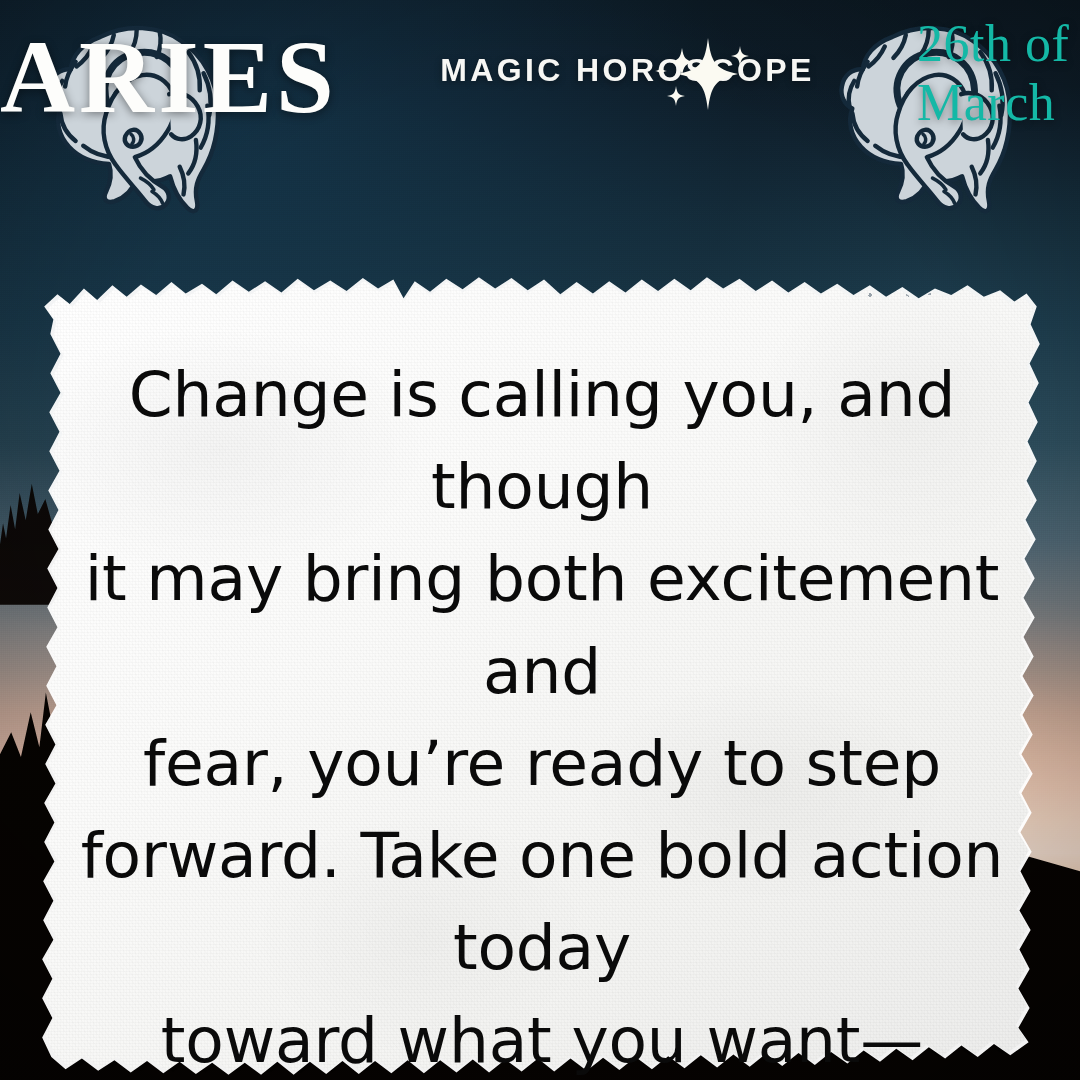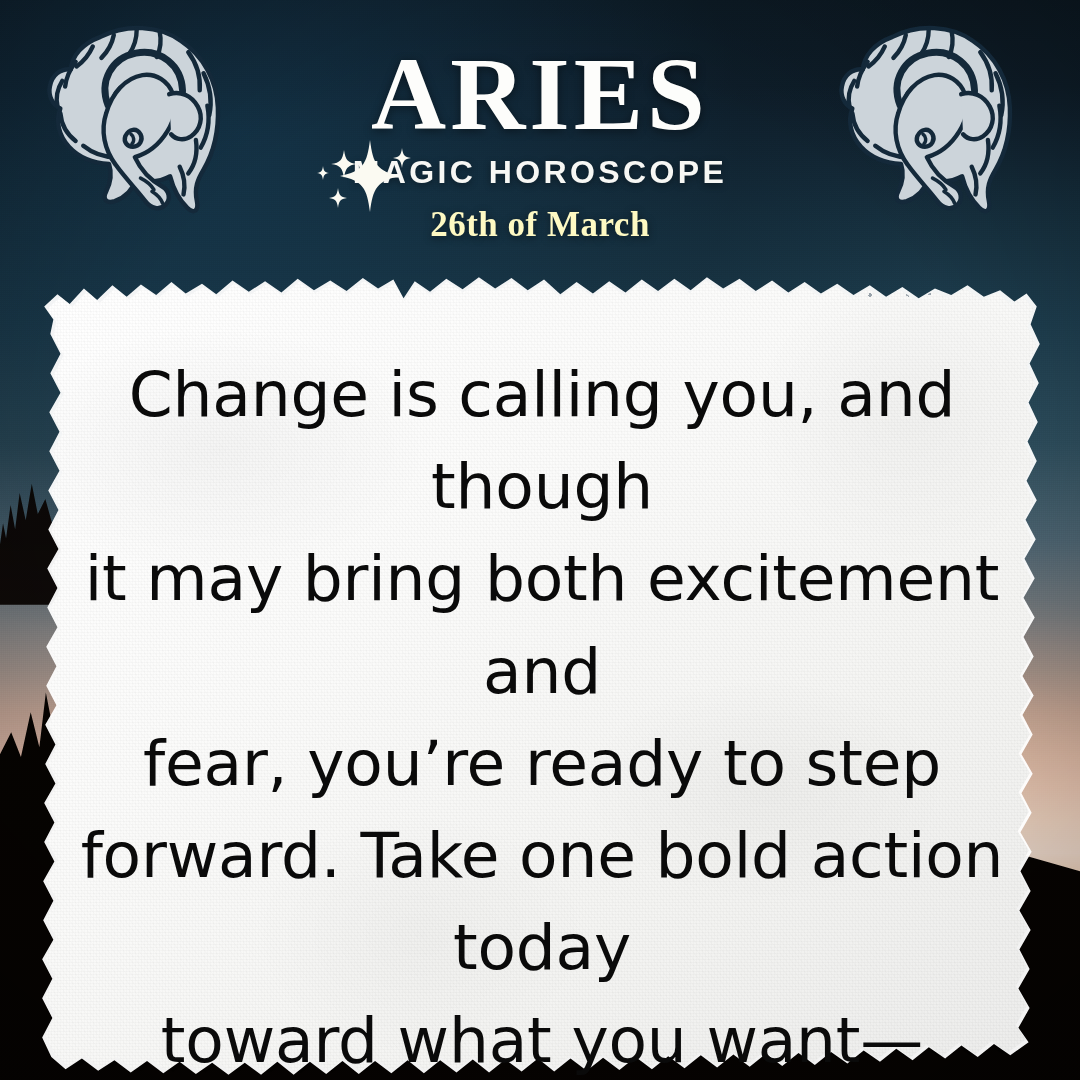--- a/index.html
+++ b/index.html
@@ -98,21 +98,21 @@
   
   .header{position:absolute;left:0;right:0;top:0;height:290px;z-index:4;}
 
   .ram{position:absolute;top:14px;width:210px;height:210px;}
   .ram-left{left:26px;}
   .ram-right{left:818px;}
   .ram svg{width:100%;height:100%;display:block;}
 
   .title-wrap{
     position:absolute;left:0;right:0;top:0;
-    display:flex;flex-direction:column;align-items:center;margin-top:20px;
+    display:flex;flex-direction:row;align-items:center;
   }
 
   .title{
     font-family:"Liberation Serif", serif;
     font-weight:700;
     font-size:104px;
     line-height:1;
     letter-spacing:4px;
     color:#fdfdfb;
     margin-top:22px;
@@ -134,24 +134,24 @@
     font-family:"Liberation Sans", sans-serif;
     font-weight:700;
     font-size:32px;
     letter-spacing:3.4px;
     color:#f7f7f4;
     text-shadow:0 2px 7px rgba(0,0,0,.4);
   }
 
   .date{
     font-family:"Liberation Serif", serif;
-    font-weight:700;
-    font-size:35px;
+    font-weight:400;
+    font-size:52px;
     letter-spacing:.5px;
-    color:#fef9c3;
+    color:#14b8a6;
     margin-top:14px;
     text-shadow:0 2px 9px rgba(0,0,0,.45);
   }
 
   
   .paper-zone{
     position:absolute;
     left:36px;top:272px;width:1012px;height:808px;
     z-index:3;
   }

